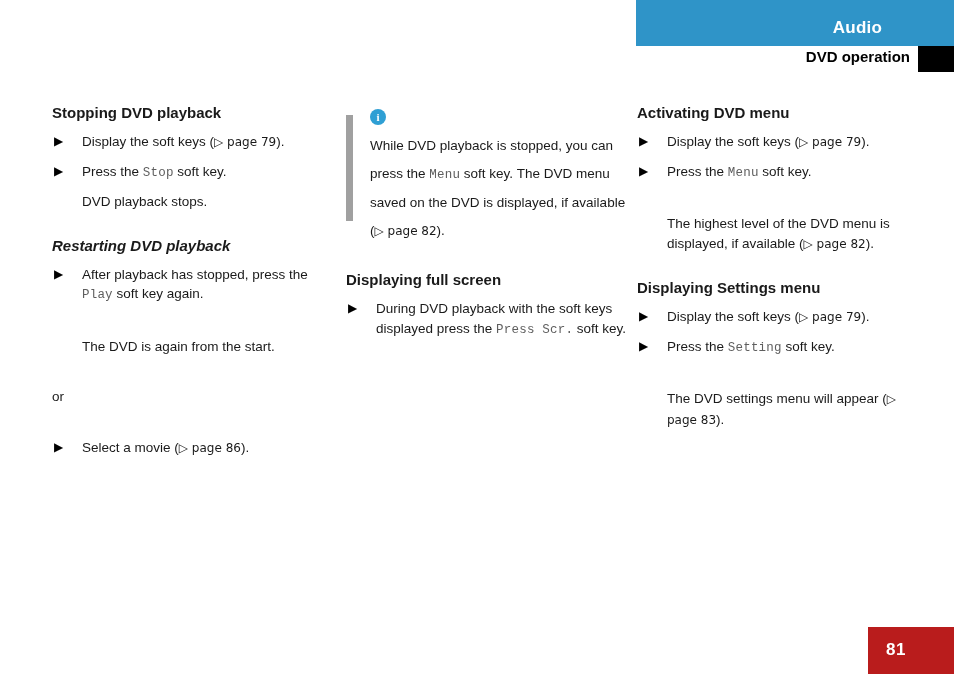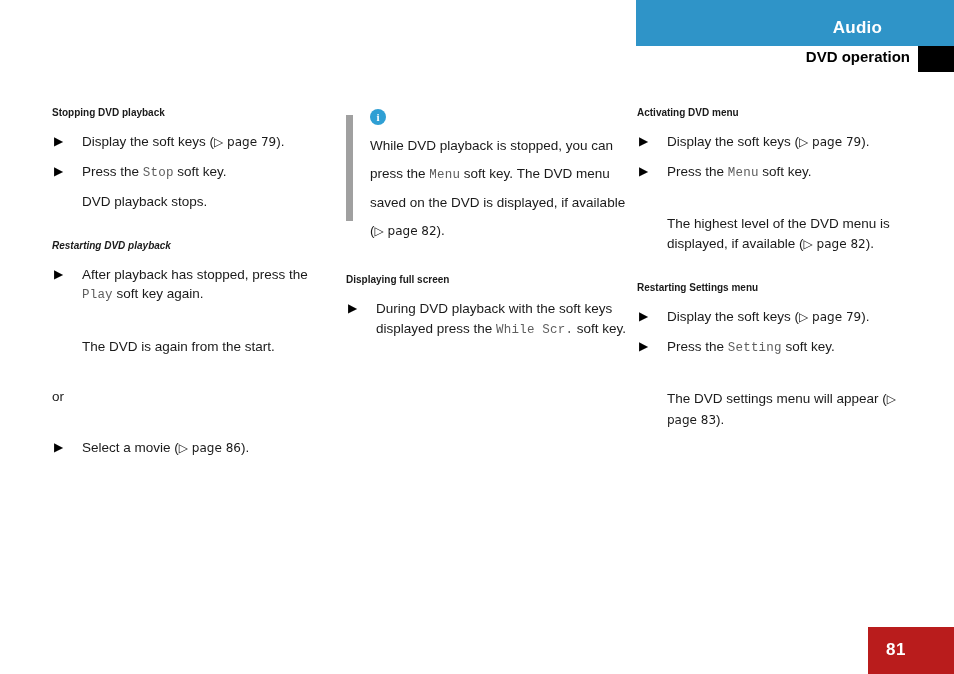--- a/index.html
+++ b/index.html
@@ -67,21 +67,21 @@
     top: 104px;
     width: 270px;
     font-size: 13.5px;
     line-height: 19.5px;
   }
   .col-1 { left: 52px; }
   .col-2 { left: 346px; width: 285px; }
   .col-3 { left: 637px; width: 290px; }
 
   h3.block-head {
-    font-size: 10px;
+    font-size: 15px;
     font-weight: bold;
     margin: 0 0 10px 0;
     line-height: 18px;
   }
   h3.block-head.italic {
     font-style: italic;
   }
   h3.spaced-top {
     margin-top: 25px;
   }
@@ -235,21 +235,21 @@
     <div class="info-text">
       <span>While DVD playback is stopped, you can press the </span><span class="mono">Menu</span><span> soft key.</span>
       <span>The DVD menu saved on the DVD is displayed, if available (</span><span class="ref-tri">▷ page 82</span><span>).</span>
     </div>
   </div>
 
   <h3 class="block-head">Displaying full screen</h3>
 
   <div class="step">
     <span class="bullet">▶</span>
-    <span>During DVD playback with the soft keys displayed press the </span><span class="mono">While Scr.</span><span> soft key.</span>
+    <span>During DVD playback with the soft keys displayed press the </span><span class="mono">Press Scr.</span><span> soft key.</span>
   </div>
 
 
 </div>
 
 <div class="column col-3">
 
   <h3 class="block-head">Activating DVD menu</h3>
 
   <div class="step">
@@ -259,21 +259,21 @@
 
   <div class="step">
     <span class="bullet">▶</span>
     <span>Press the </span><span class="mono">Menu</span><span> soft key.</span>
   </div>
 
   <div class="note gap-above">
     <span>The highest level of the DVD menu is displayed, if available (</span><span class="ref-tri">▷ page 82</span><span>).</span>
   </div>
 
-  <h3 class="block-head spaced-top">Restarting Settings menu</h3>
+  <h3 class="block-head spaced-top">Displaying Settings menu</h3>
 
   <div class="step">
     <span class="bullet">▶</span>
     <span>Display the soft keys (</span><span class="ref-tri">▷ page 79</span><span>).</span>
   </div>
 
   <div class="step">
     <span class="bullet">▶</span>
     <span>Press the </span><span class="mono">Setting</span><span> soft key.</span>
   </div>

